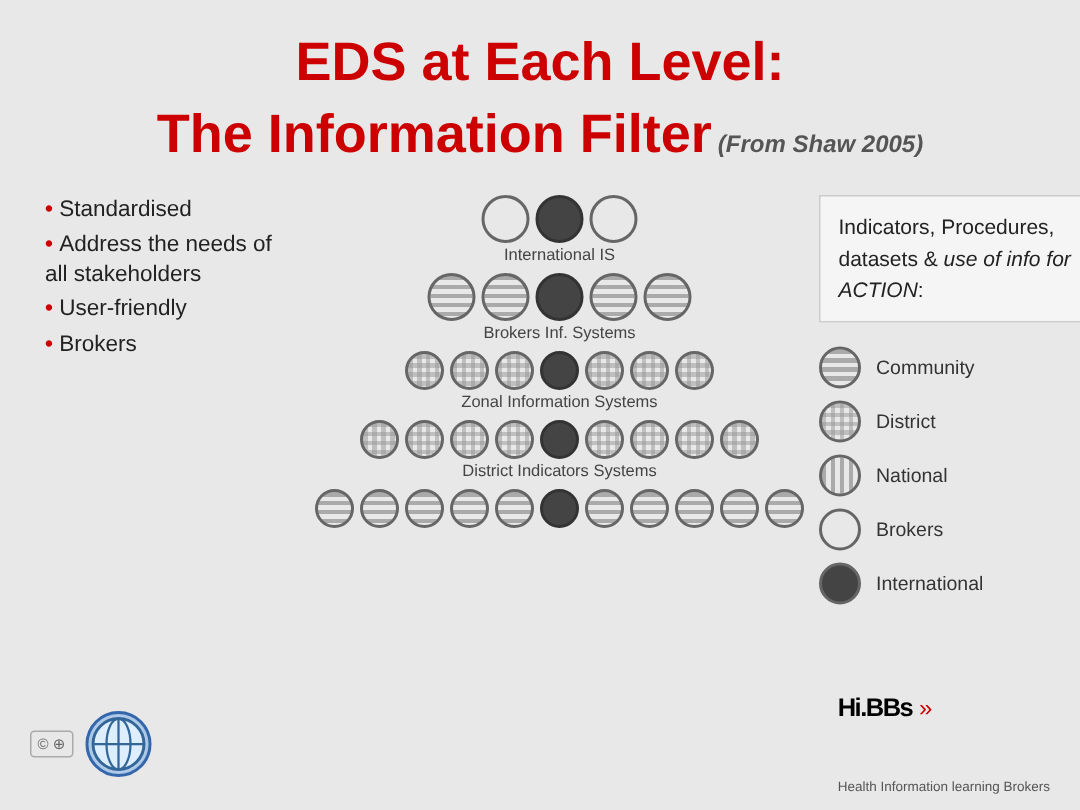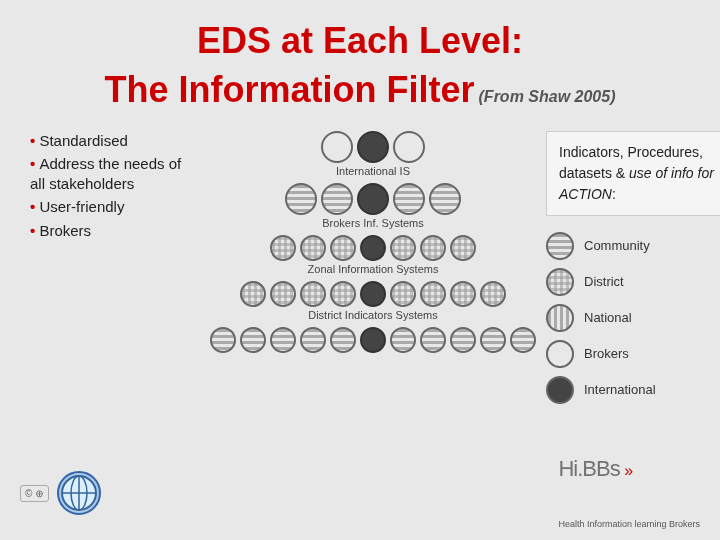--- a/index.html
+++ b/index.html
@@ -210,23 +210,23 @@
       display: flex;
       align-items: center;
       justify-content: center;
       font-size: 8px;
       color: #003;
       font-weight: bold;
       text-align: center;
     }
 
     .hibbs-logo {
-      font-size: 22px;
-      font-weight: normal;
-      color: #737373;
+      font-size: 17px;
+      font-weight: bold;
+      color: #000000;
       letter-spacing: -1px;
     }
 
     .hibbs-sub {
       font-size: 9px;
       color: #555;
       display: block;
       line-height: 1.2;
       margin-top: 37px;
     }

